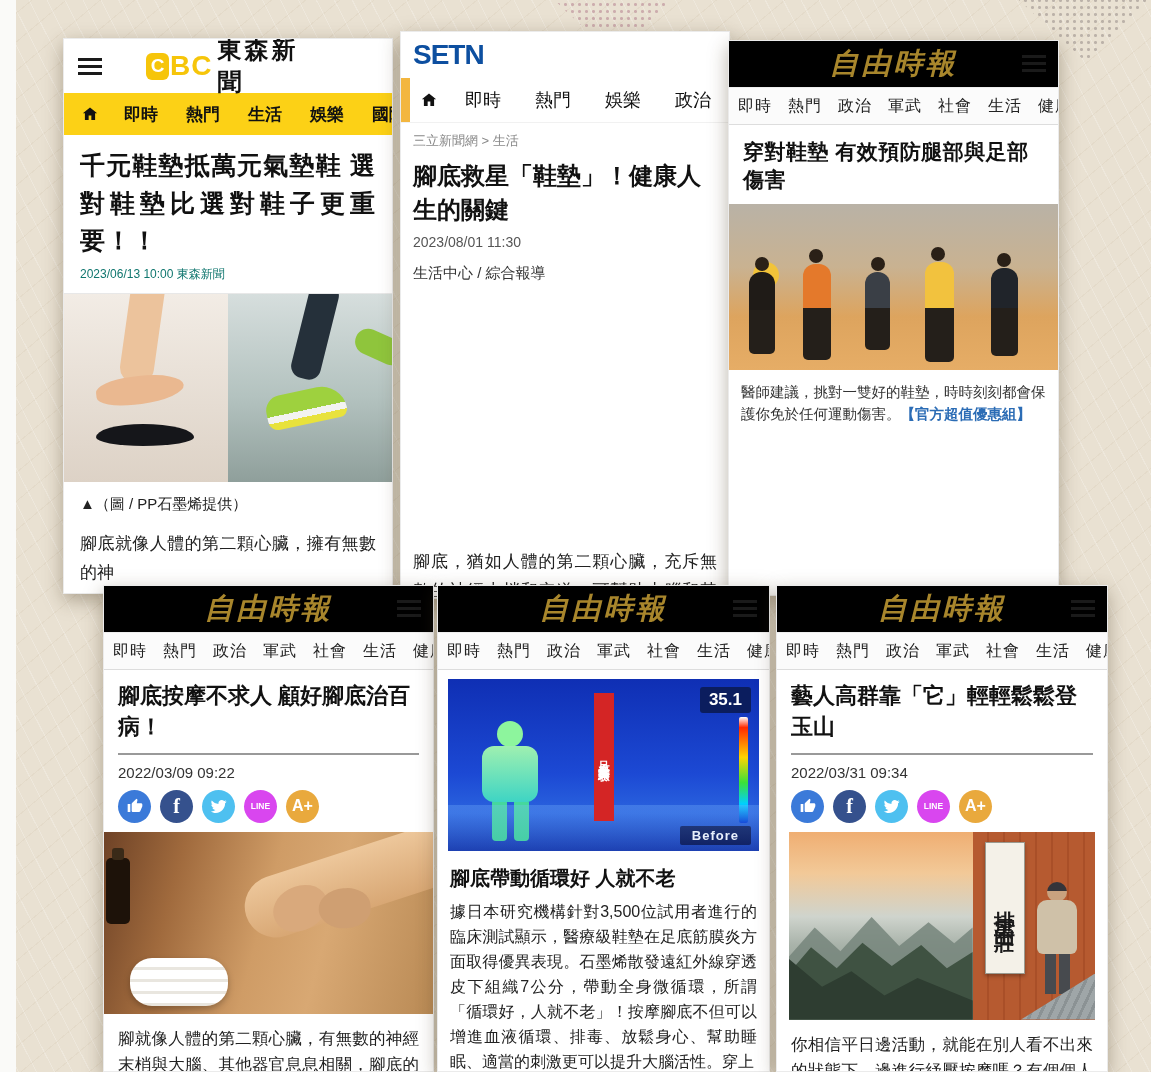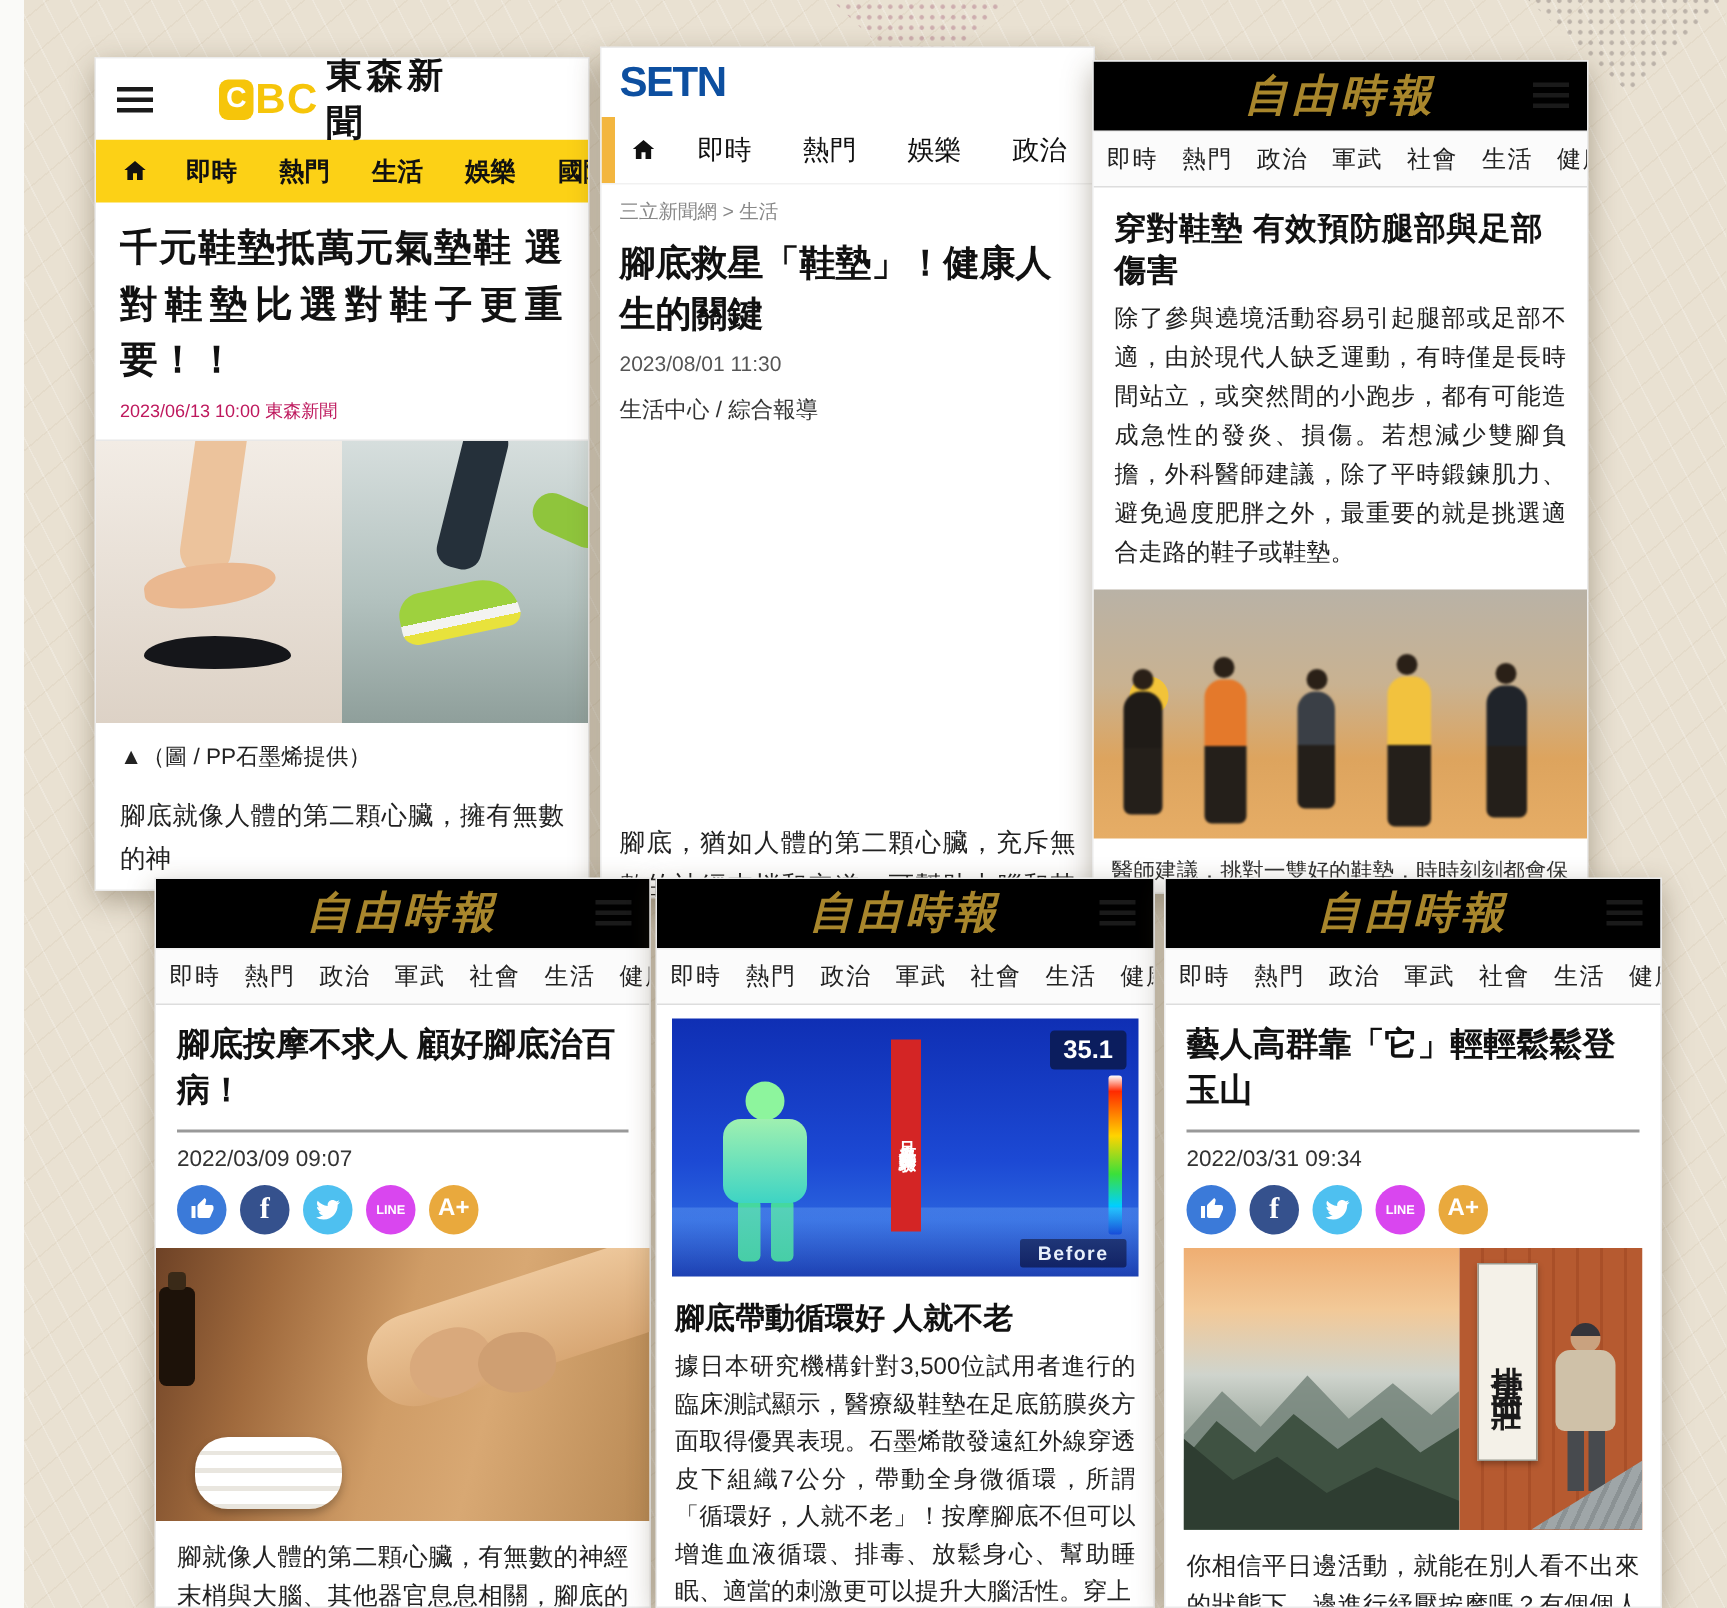--- a/index.html
+++ b/index.html
@@ -36,21 +36,21 @@
   .ebc-logo-c{width:27px;height:27px;background:#f6c50a;color:#fff;border-radius:6px;display:flex;
               align-items:center;justify-content:center;font-weight:bold;font-size:19px;}
   .ebc-logo-bc{color:#f6c50a;font-weight:bold;font-size:28px;letter-spacing:1px;margin-left:1px;}
   .ebc-logo-name{color:#111;font-weight:bold;font-size:24px;margin-left:5px;letter-spacing:3px;}
   .ebc-nav{height:42px;background:#fcd116;display:flex;align-items:center;padding:0 0 0 16px;
            overflow:hidden;white-space:nowrap;}
   .ebc-nav .home-ic{margin-right:24px;display:flex;}
   .ebc-nav a{font-size:17px;font-weight:bold;color:#111;margin-right:28px;flex:none;text-decoration:none;cursor:pointer;}
   .ebc-title{margin:12px 16px 6px;font-size:25px;line-height:1.5;font-weight:bold;color:#111;
              text-align:justify;letter-spacing:1px;}
-  .ebc-date{margin:6px 16px;font-size:12px;color:#be185d;}
+  .ebc-date{margin:6px 16px;font-size:12px;color:#0f766e;}
   .ebc-divider{margin:10px 0 0;border:none;border-top:1px solid #e8e8e8;}
   .ebc-figure{margin:1px 0 0;height:188px;display:flex;}
   .ebc-img-left{flex:1;position:relative;background:linear-gradient(180deg,#f2ece5,#ddd2c6);overflow:hidden;}
   .ebc-img-left::before{content:"";position:absolute;left:62px;top:-28px;width:34px;height:118px;
         background:#ecc39c;border-radius:16px;transform:rotate(8deg);}
   .ebc-img-left::after{content:"";position:absolute;left:32px;top:82px;width:88px;height:28px;
         background:#eab890;border-radius:50% 60% 60% 50%;transform:rotate(-7deg);}
   .ebc-insole{position:absolute;left:32px;top:130px;width:98px;height:22px;background:#15161a;
         border-radius:48% 52% 52% 48%/60% 60% 40% 40%;}
   .ebc-img-right{flex:1;position:relative;background:linear-gradient(180deg,#d6dedd 0%,#b3c2bf 55%,#8f9f9b 100%);overflow:hidden;}
@@ -308,21 +308,20 @@
     <a>即時</a>
     <a>熱門</a>
     <a>政治</a>
     <a>軍武</a>
     <a>社會</a>
     <a>生活</a>
     <a>健康</a>
 
   </nav>
   <h1 class="lt-title">穿對鞋墊 有效預防腿部與足部傷害</h1>
-  <p class="lt-body">除了參與遶境活動容易引起腿部或足部不適，由於現代人缺乏運動，有時僅是長時間站立，或突然間的小跑步，都有可能造成急性的發炎、損傷。若想減少雙腳負擔，外科醫師建議，除了平時鍛鍊肌力、避免過度肥胖之外，最重要的就是挑選適合走路的鞋子或鞋墊。</p>
   <figure class="lt-figure" style="margin:10px 0 0;">
     <div class="pu-dot"></div>
     <div class="runner r1"></div>
     <div class="runner r2"></div>
     <div class="runner r3"></div>
     <div class="runner r4"></div>
     <div class="runner r5"></div>
   </figure>
   <div class="lt-caption">
     <span>醫師建議，挑對一雙好的鞋墊，時時刻刻都會保護你免於任何運動傷害。</span><span class="cap-link">【官方超值優惠組】</span>
@@ -341,21 +340,21 @@
     <a>熱門</a>
     <a>政治</a>
     <a>軍武</a>
     <a>社會</a>
     <a>生活</a>
     <a>健康</a>
 
   </nav>
   <h1 class="lm-title">腳底按摩不求人 顧好腳底治百病！</h1>
   <hr class="a-divider">
-  <div class="a-date">2022/03/09 09:07</div>
+  <div class="a-date">2022/03/09 09:22</div>
   <div class="social">
     <span class="sbtn sb-like">
       <svg width="16" height="16" viewBox="0 0 24 24">
           <path fill="#fff" d="M1 21h4V9H1v12zM23 10c0-1.1-.9-2-2-2h-6.31l.95-4.57.03-.32c0-.41-.17-.79-.44-1.06L14.17 1 7.59 7.59C7.22 7.95 7 8.45 7 9v10c0 1.1.9 2 2 2h9c.83 0 1.54-.5 1.84-1.22l3.02-7.05c.09-.23.14-.47.14-.73v-2z"></path>
         </svg>
     </span>
     <span class="sbtn sb-fb">f</span>
     <span class="sbtn sb-tw">
       <svg width="17" height="17" viewBox="0 0 24 24">
           <path fill="#fff" d="M23.4 4.8c-.8.4-1.7.6-2.6.8.9-.6 1.6-1.5 2-2.5-.9.5-1.9.9-2.9 1.1C19 3.3 17.8 2.8 16.5 2.8c-2.5 0-4.6 2-4.6 4.6 0 .4 0 .7.1 1-3.8-.2-7.2-2-9.5-4.8-.4.7-.6 1.4-.6 2.3 0 1.6.8 3 2 3.8-.7 0-1.5-.2-2.1-.6v.1c0 2.2 1.6 4.1 3.7 4.5-.4.1-.8.2-1.2.2-.3 0-.6 0-.9-.1.6 1.8 2.3 3.2 4.3 3.2-1.6 1.2-3.6 2-5.7 2H1c2 1.3 4.5 2.1 7.1 2.1 8.5 0 13.2-7.1 13.2-13.2v-.6c.9-.7 1.7-1.5 2.1-2.4z"></path>

